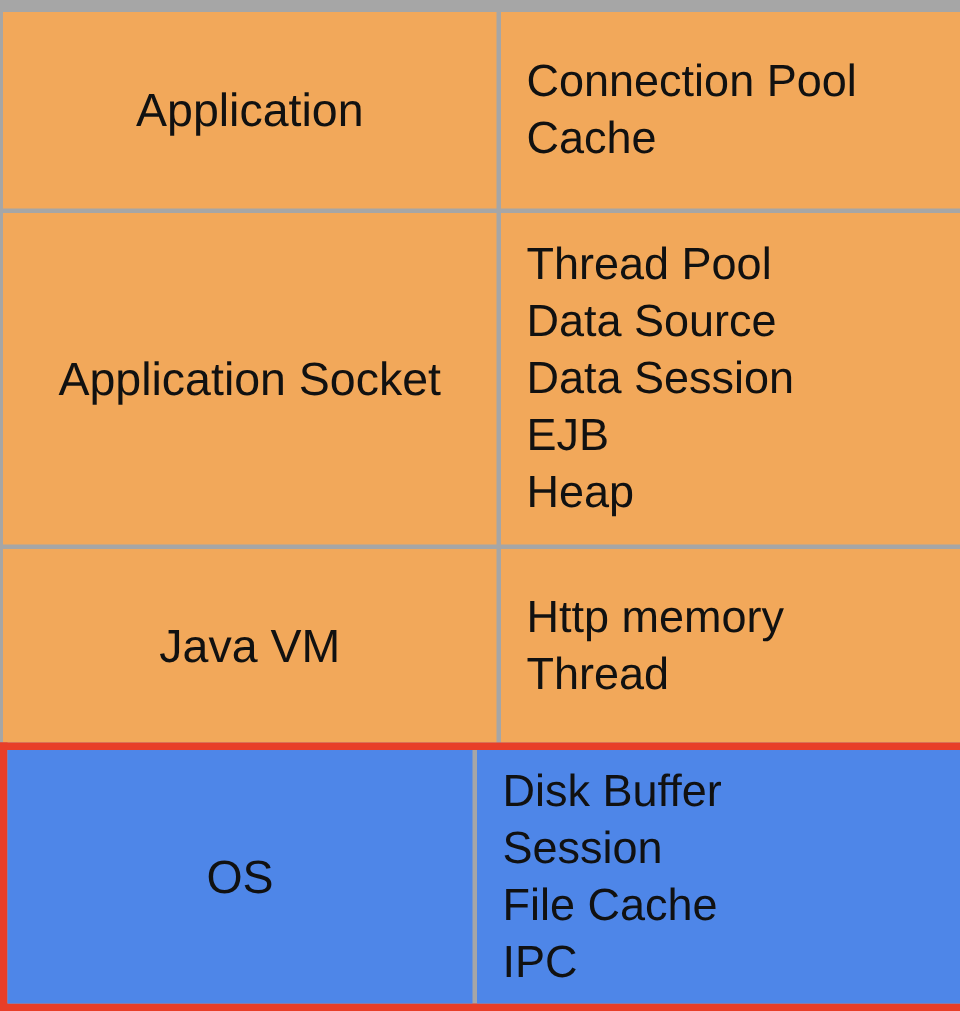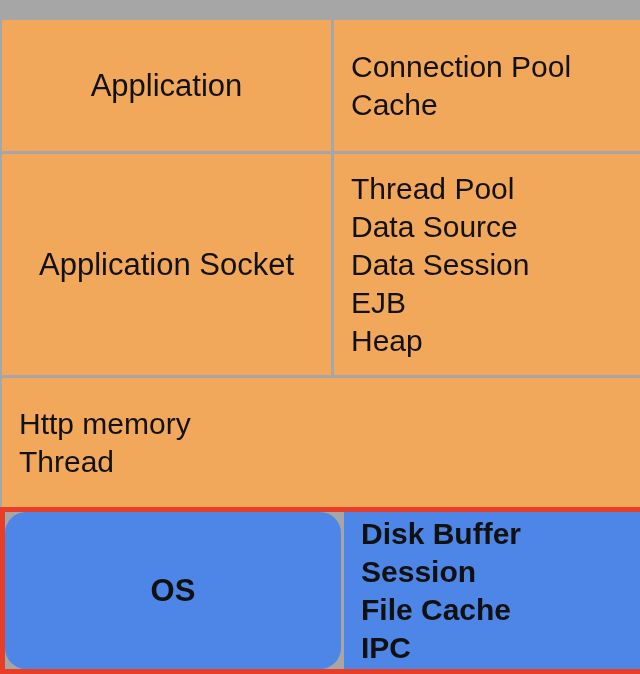--- a/index.html
+++ b/index.html
@@ -4,21 +4,21 @@
 <style>
   * { margin: 0; padding: 0; box-sizing: border-box; }
   html, body { background: #ffffff; }
 
   .diagram {
     width: 640px;
     height: 674px;
     background: #A6A6A6;            
     display: flex;
     flex-direction: column;
-    padding-top: 20px;               
+    padding-top: 8px;               
     font-family: "Liberation Sans", sans-serif;
     color: #111111;
     overflow: hidden;
   }
 
   .row {
     display: flex;
     padding-left: 2px;              
     flex: 0 0 auto;
   }
@@ -29,31 +29,31 @@
   .row-jvm    { height: 129px; }
 
   .row-os {
     flex: 1 1 auto;
     padding-left: 0;
     border: 5px solid #E83E28;      
     border-right: 0;                
   }
 
   .cell { background: #F2A85A; }
-  .row-os .cell { background: #4E86E8; font-weight: bold; }
+  .row-os .cell { background: #4E86E8; }
 
   .cell-left {
     width: 329px;
     margin-right: 3px;              
     display: flex;
     align-items: center;
     justify-content: center;
     font-size: 31px;
   }
-  .row-os .cell-left { width: 336px; border-radius: 21px; }
+  .row-os .cell-left { width: 310px; }
 
   .cell-right {
     flex: 1;
     display: flex;
     flex-direction: column;
     justify-content: center;
     padding-left: 17px;
     font-size: 30px;
     line-height: 38px;
   }
@@ -80,20 +80,23 @@
     <div class="cell cell-right">
       <div>Thread Pool</div>
       <div>Data Source</div>
       <div>Data Session</div>
       <div>EJB</div>
       <div>Heap</div>
     </div>
   </div>
 
   <div class="row row-jvm">
+    <div class="cell cell-left">
+      <span>Java VM</span>
+    </div>
     <div class="cell cell-right">
       <div>Http memory</div>
       <div>Thread</div>
     </div>
   </div>
 
   <div class="row row-os">
     <div class="cell cell-left">
       <span>OS</span>
     </div>

